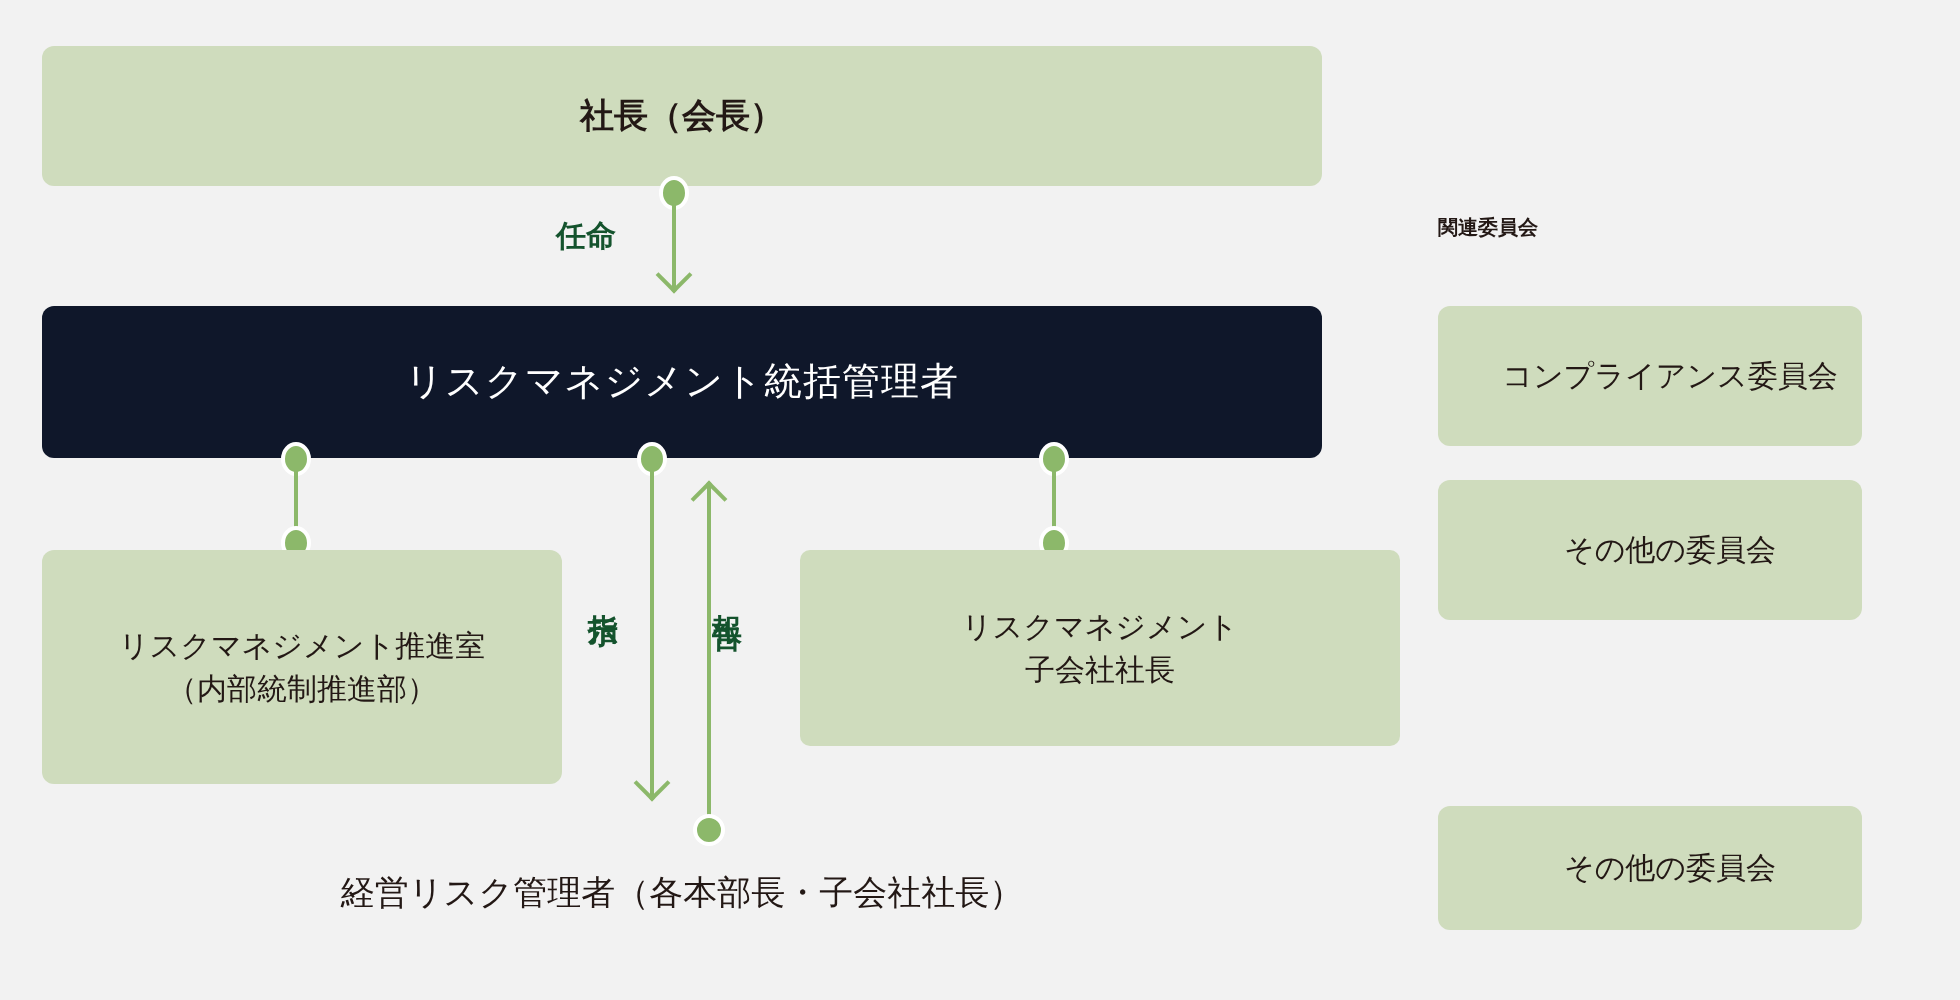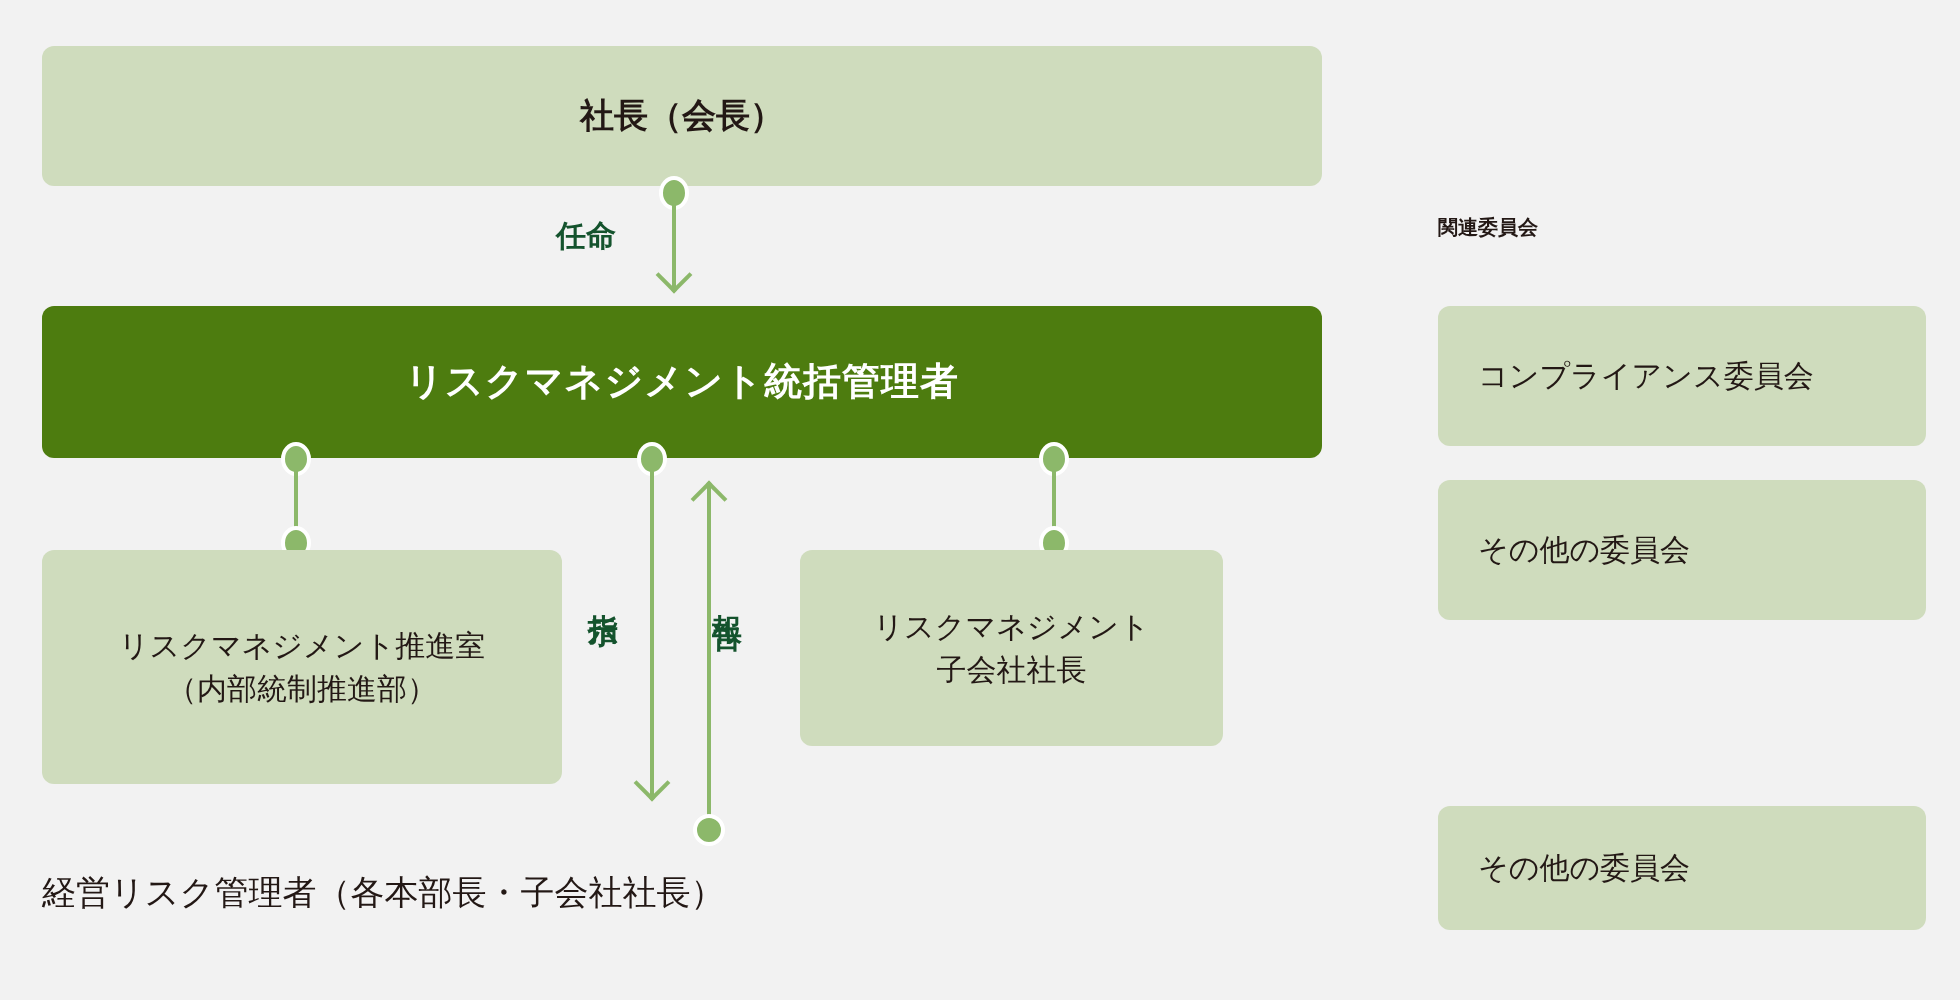--- a/index.html
+++ b/index.html
@@ -31,23 +31,23 @@
     align-items: center;
     justify-content: center;
     text-align: center;
     line-height: 1.45;
   }
   .box-light {
     background: #cfdcbd;
     color: #231815;
   }
   .box-green {
-    background: #4d7c0f;
+    background: #0f172a;
     color: #ffffff;
-    font-weight: 700;
+    font-weight: 400;
   }
 
   #president-box {
     left: 42px;  top: 38px;
     width: 1280px; height: 140px;
     font-size: 34px;
     font-weight: 700;
   }
   #rm-chief-box {
     left: 42px;  top: 298px;
@@ -55,31 +55,32 @@
     font-size: 38px;
     letter-spacing: 1px;
   }
   #rm-office-box {
     left: 42px;  top: 542px;
     width: 520px; height: 234px;
     font-size: 30px;
   }
   #rm-meeting-box {
     left: 800px; top: 542px;
-    width: 423px; height: 196px;
-    font-size: 30px;
+    width: 600px; height: 196px;
+    font-size: 30px;
+    border-radius: 10px;
   }
 
   
   #exec-risk-manager {
     position: absolute;
     left: 42px;
     top: 862px;
     width: 1280px;
-    text-align: left;
+    text-align: center;
     font-size: 34px;
     color: #231815;
     white-space: nowrap;
     font-family: Liberation Serif, serif;
   }
 
   
   .conn-line {
     position: absolute;
     background: #8cb86a;
@@ -143,29 +144,30 @@
     position: absolute;
     left: 1438px;
     top: 206px;
     font-size: 20px;
     font-weight: 700;
     color: #231815;
   }
   .committee-box {
     position: absolute;
     left: 1438px;
-    width: 488px;
+    width: 424px;
     box-sizing: border-box;
     background: #cfdcbd;
     border-radius: 12px;
     display: flex;
     align-items: center;
     padding-left: 40px;
     font-size: 30px;
     color: #231815;
+    justify-content: center;
   }
   #committee-0 { top: 298px; height: 140px; }
   #committee-1 { top: 472px; height: 140px; }
   #committee-2 { top: 648px; height: 114px; }
   #committee-3 { top: 798px; height: 124px; }
 </style>
 </head>
 <body>
 
 <div id="root">

